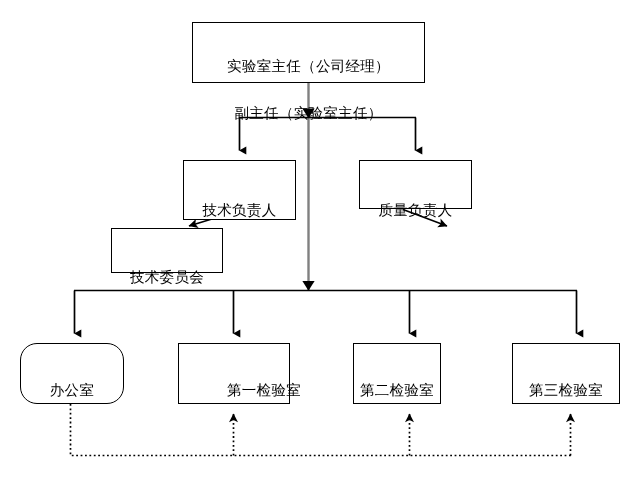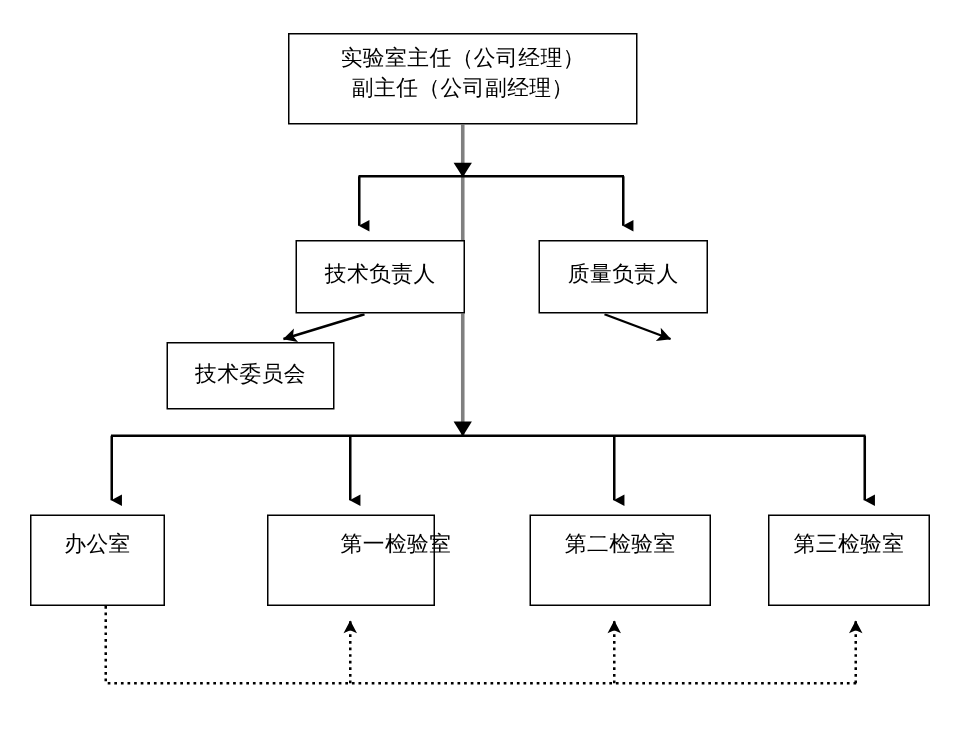--- a/index.html
+++ b/index.html
@@ -32,39 +32,40 @@
   }
   .node-label {
     display: block;
     width: 100%;
     text-align: center;
     color: #000000;
     font-size: 14.5px;
     line-height: 20px;
     letter-spacing: 0.3px;
     white-space: nowrap;
+    margin-top: 27px;
   }
   
   #node-director { left: 192px; top: 22px; width: 233px; height: 61px; }
   #node-director .node-label { padding-top: 6px; }
   #node-director .node-label:last-child { padding-top: 0; }
 
-  #node-tech-lead    { left: 197px; top: 160px; width: 113px; height: 49px; }
+  #node-tech-lead    { left: 183px; top: 160px; width: 113px; height: 60px; }
   #node-quality-lead { left: 359px; top: 160px; width: 113px; height: 49px; }
   #node-tech-lead .node-label,
   #node-quality-lead .node-label { padding-top: 12px; }
 
   #node-tech-committee { left: 111px; top: 228px; width: 112px; height: 45px; }
   #node-quality-super  { left: 412px; top: 228px; width: 112px; height: 45px; }
   #node-tech-committee .node-label,
   #node-quality-super .node-label { padding-top: 11px; }
 
-  #node-office { left: 20px;  top: 343px; width: 90px; height: 61px; }
+  #node-office { left: 20px;  top: 343px; width: 104px; height: 61px; border-radius: 17px; }
   #node-lab1   { left: 178px; top: 343px; width: 112px; height: 61px; padding-left: 48px; }
-  #node-lab2   { left: 353px; top: 343px; width: 121px; height: 61px; }
+  #node-lab2   { left: 353px; top: 343px; width: 88px; height: 61px; }
   #node-lab3   { left: 512px; top: 343px; width: 108px; height: 61px; }
   #node-office .node-label,
   #node-lab1 .node-label,
   #node-lab2 .node-label,
   #node-lab3 .node-label { padding-top: 9px; }
 </style>
 </head>
 <body>
 
 <div id="canvas">
@@ -111,21 +112,21 @@
     <g stroke="#000000" stroke-width="1.7" fill="none" stroke-dasharray="1.8 2.6" stroke-linecap="butt">
       <path d="M70.5,404 L70.5,455.5 L571,455.5"></path>
       <line x1="233.5" y1="455.5" x2="233.5" y2="414" marker-end="url(#ah-tri-dot)"></line>
       <line x1="409.5" y1="455.5" x2="409.5" y2="414" marker-end="url(#ah-tri-dot)"></line>
       <line x1="570.5" y1="455.5" x2="570.5" y2="414" marker-end="url(#ah-tri-dot)"></line>
     </g>
   </svg>
 
   <div class="node" id="node-director">
     <span class="node-label">实验室主任（公司经理）</span>
-    <span class="node-label">副主任（公司副经理）</span>
+    <span class="node-label">副主任（实验室主任）</span>
   </div>
 
   <div class="node" id="node-tech-lead">
     <span class="node-label">技术负责人</span>
   </div>
 
   <div class="node" id="node-tech-committee">
     <span class="node-label">技术委员会</span>
   </div>
 

